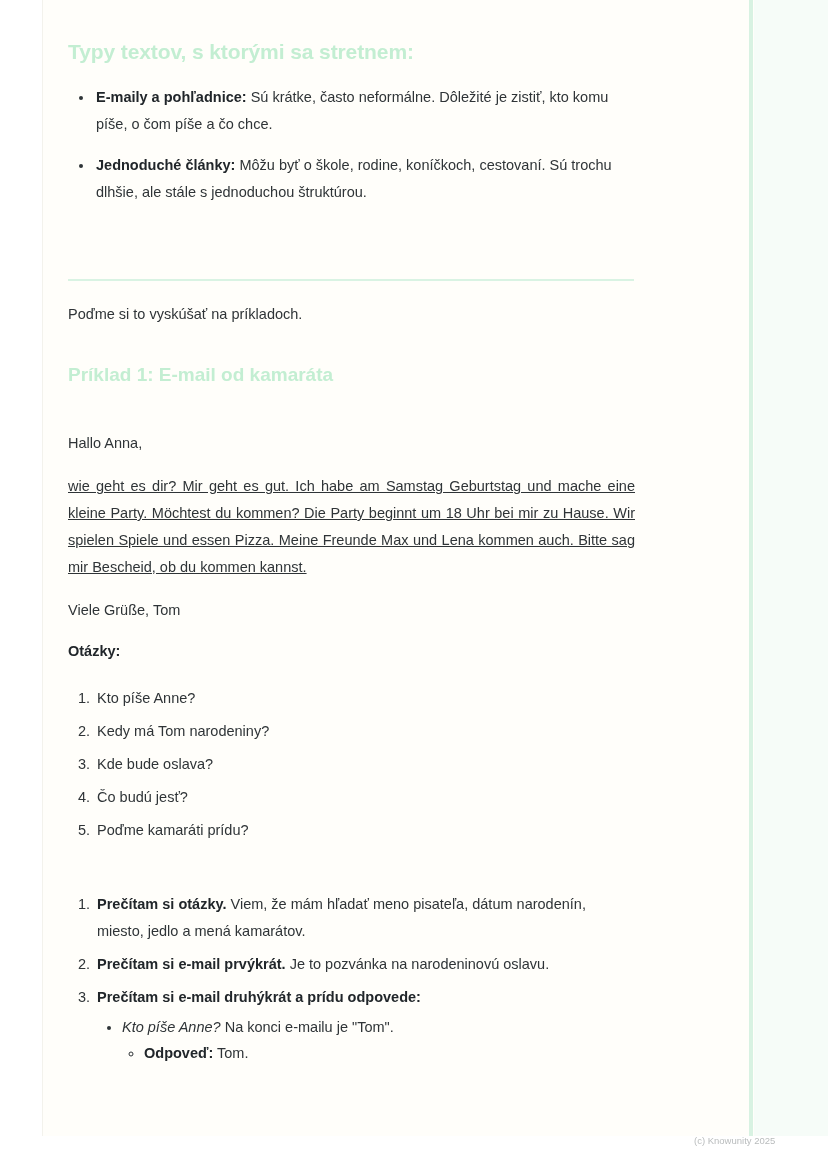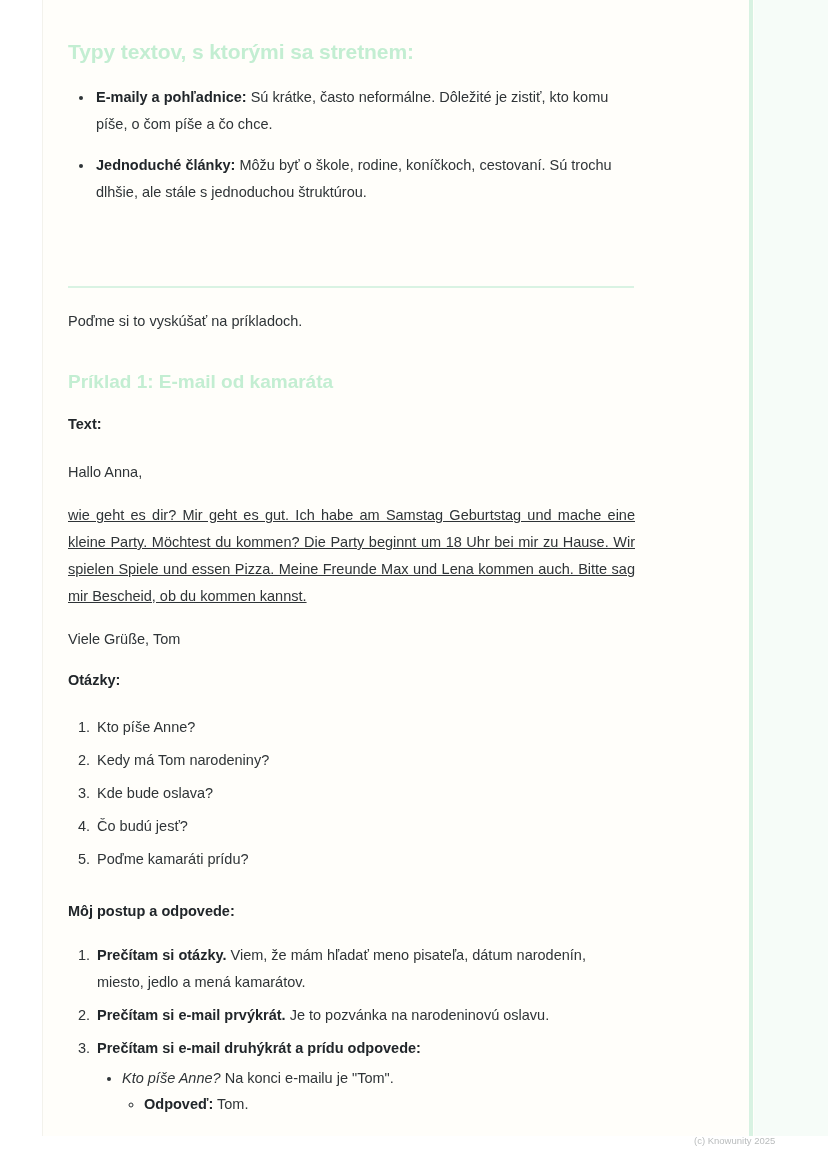--- a/index.html
+++ b/index.html
@@ -116,21 +116,21 @@
     margin: 0;
     padding-left: 26px;
     list-style-type: disc;
   }
   ul.bullets > li {
     font-size: 14.5px;
     line-height: 27px;
     margin: 0 0 14px 0;
     padding-left: 2px;
   }
-  ul.bullets > li:last-child { margin-bottom: 16px; }
+  ul.bullets > li:last-child { margin-bottom: 9px; }
   ul.bullets > li::marker { font-size: 13px; }
 
   ol.numbered {
     margin: 0;
     padding-left: 26px;
     list-style-type: decimal;
   }
   ol.numbered > li {
     font-size: 14.5px;
     line-height: 33px;
@@ -212,21 +212,20 @@
 
     <p class="body">Poďme si to vyskúšať na príkladoch.</p>
 
     <div class="gap-28"></div>
     <div class="gap-8"></div>
 
     <h3 class="example-title">Príklad 1: E-mail od kamaráta</h3>
 
     <div class="gap-20"></div>
 
-    <p class="label">Text:</p>
 
     <div class="gap-24"></div>
 
     <p class="body">Hallo Anna,</p>
 
     <div class="gap-16"></div>
 
     <p class="body justify">wie geht es dir? Mir geht es gut. Ich habe am Samstag Geburtstag und mache eine kleine Party. Möchtest du kommen? Die Party beginnt um 18 Uhr bei mir zu Hause. Wir spielen Spiele und essen Pizza. Meine Freunde Max und Lena kommen auch. Bitte sag mir Bescheid, ob du kommen kannst.</p>
 
     <div class="gap-16"></div>
@@ -242,21 +241,20 @@
     <ol class="numbered">
       <li>Kto píše Anne?</li>
       <li>Kedy má Tom narodeniny?</li>
       <li>Kde bude oslava?</li>
       <li>Čo budú jesť?</li>
       <li>Poďme kamaráti prídu?</li>
     </ol>
 
     <div class="gap-24"></div>
 
-    <p class="label">Môj postup a odpovede:</p>
 
     <div class="gap-20"></div>
 
     <ol class="numbered tight">
       <li>
         <b>Prečítam si otázky.</b><span> Viem, že mám hľadať meno pisateľa, dátum narodenín, miesto, jedlo a mená kamarátov.</span>
       </li>
       <li>
         <b>Prečítam si e-mail prvýkrát.</b><span> Je to pozvánka na narodeninovú oslavu.</span>
       </li>

